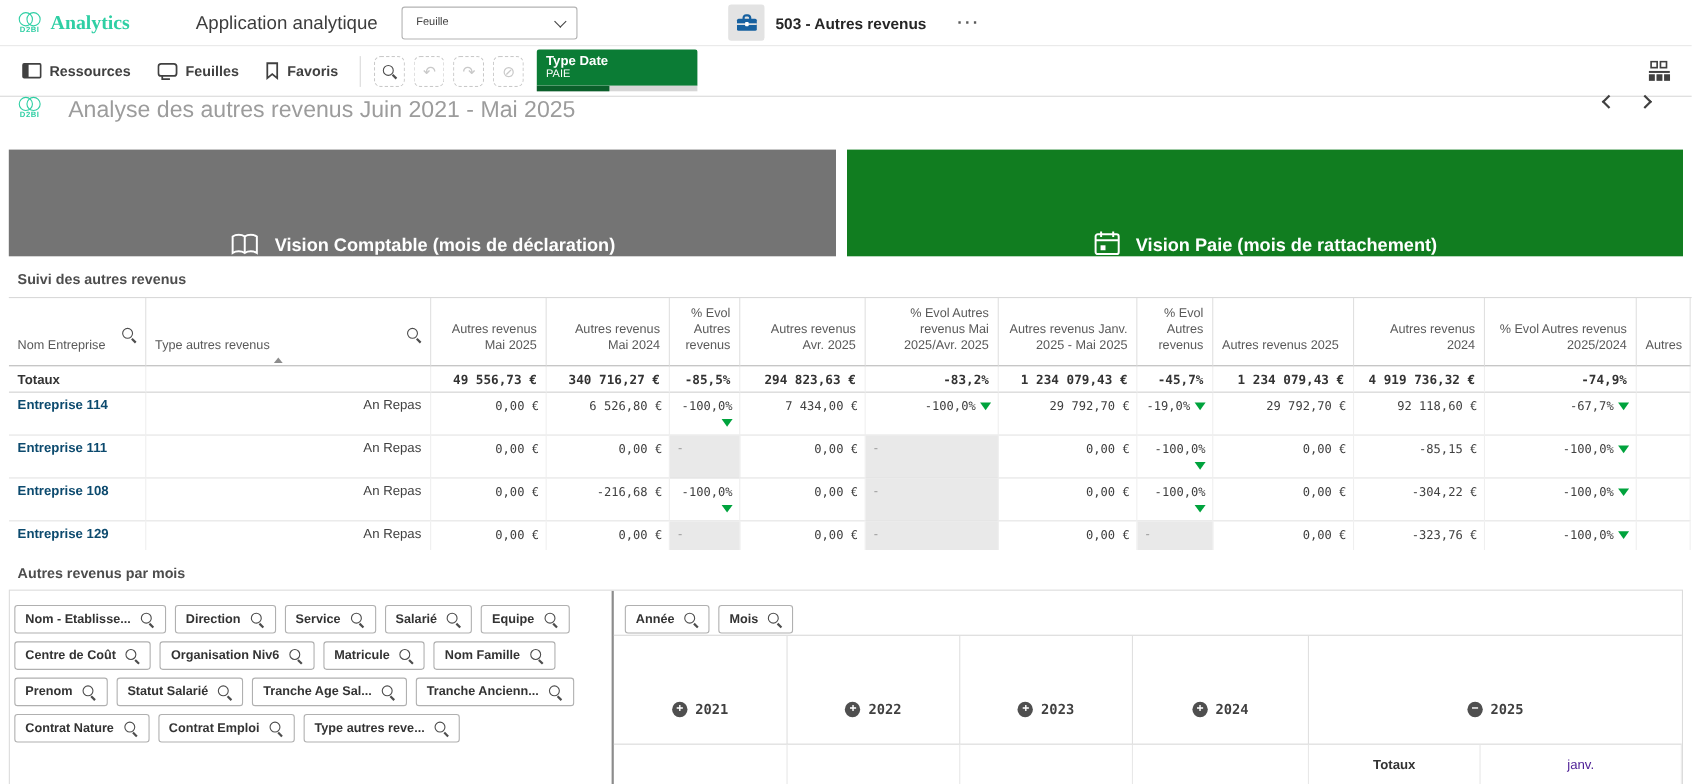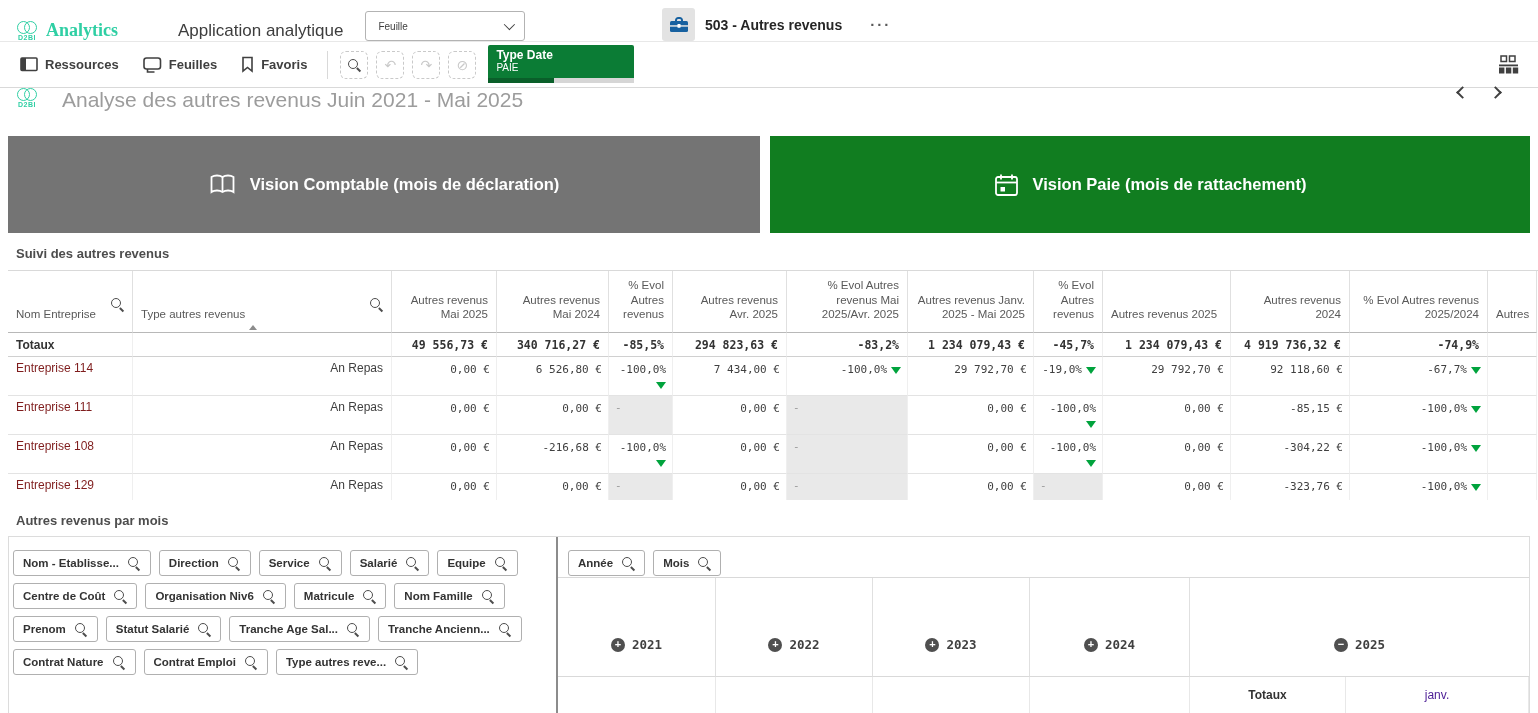--- a/index.html
+++ b/index.html
@@ -1,20 +1,20 @@
 <!DOCTYPE html>
 <html><head>
 <meta charset="utf-8">
 <style>
   * { box-sizing: border-box; margin: 0; padding: 0; }
   html,body { width:1538px; height:713px; overflow:hidden; background:#fff;
     font-family:"Liberation Sans", sans-serif; color:#404040; }
 
   
-  .topbar { height:42px; display:flex; align-items:flex-end; border-bottom:1px solid #e8e8e8; padding:0 14px; position:relative; }
+  .topbar { height:42px; display:flex; align-items:center; border-bottom:1px solid #e8e8e8; padding:0 14px; position:relative; }
   .brand { display:flex; align-items:center; gap:6px; }
   .logo-mark { display:flex; flex-direction:column; align-items:center; width:26px; }
   .swirl { width:20px; height:13px; position:relative; }
   .swirl::before, .swirl::after { content:""; position:absolute; width:11px; height:11px; border:1.6px solid #2fcfa4; border-radius:50%; top:0; left:0; }
   .swirl::after { left:7px; }
   .logo-d2bi { font-size:7px; font-weight:bold; color:#2fcfa4; letter-spacing:.5px; }
   .brand-name { font-family:"Liberation Serif", serif; font-weight:bold; font-size:18px; color:#2fcfa4; }
   .app-title { margin-left:60px; font-size:17px; color:#3d3d3d; }
   .sheet-select { margin-left:22px; width:160px; height:30px; border:1px solid #b3b3b3; border-radius:3px;
     display:flex; align-items:center; justify-content:space-between; padding:0 12px; font-size:10px; cursor:pointer; }
@@ -43,21 +43,21 @@
   
   .title-row { height:42px; display:flex; align-items:flex-start; padding:0 14px; }
   .sheet-title { margin-left:22px; font-size:21px; color:#9c9c9c; }
   .chev { width:9px; height:9px; border-right:2px solid #404040; border-bottom:2px solid #404040; display:inline-block; cursor:pointer; }
   .chev.left { transform:rotate(135deg); }
   .chev.right { transform:rotate(-45deg); }
   .nav-chevrons { display:flex; gap:24px; margin-right:24px; align-items:center; }
 
   
   .btn-row { display:flex; gap:10px; margin:6px 8px 0; }
-  .vbtn { height:97px; display:flex; align-items:center; justify-content:center; gap:14px; color:#fff;
+  .vbtn { height:97px; display:flex; align-items:flex-end; justify-content:center; gap:14px; color:#fff;
     font-size:16.5px; font-weight:bold; cursor:pointer; }
   .vbtn.gray { width:752px; background:#747474; }
   .vbtn.green { width:760px; background:#117d20; }
 
   
   .section-label { margin:13px 0 0 16px; font-size:13px; font-weight:bold; color:#4d4d4d; height:18px; }
 
   
   .qtable { margin:6px 0 0 8px; width:1530px; height:230px; overflow:hidden; display:grid; border-top:1px solid #d9d9d9;
     grid-template-columns:125px 259px 105px 112px 64px 114px 121px 126px 69px 128px 119px 138px 49px;
@@ -67,21 +67,21 @@
     border-right:1px solid #e0e0e0; border-bottom:1px solid #b8b8b8; cursor:pointer; }
   .th.c1 { justify-content:flex-start; text-align:left; padding-right:24px; }
   .th .mag { position:absolute; top:26px; right:8px; }
   .sort-asc { position:absolute; bottom:2px; left:116px; width:0; height:0;
     border-left:4px solid transparent; border-right:4px solid transparent; border-bottom:5px solid #8c8c8c; }
   .tot, .td { padding:4px 8px; border-right:1px solid #efefef; border-bottom:1px solid #e3e3e3; overflow:hidden; }
   .tot { border-bottom:1px solid #d0d0d0; font-weight:bold; font-size:11.5px; display:flex; align-items:center; }
   .tot.num { justify-content:flex-end; font-family:"DejaVu Sans Mono", monospace; color:#333; }
   .tot.label { font-size:12px; color:#333; }
   .td { font-size:12px; text-align:left; }
-  .td.name { color:#7f1d1d; cursor:pointer; }
+  .td.name { color:#0c4a6e; cursor:pointer;font-weight:bold; }
   .td.type { text-align:right; cursor:pointer; }
   .td.num { text-align:right; font-family:"DejaVu Sans Mono", monospace; font-size:11px; color:#404040; padding:5px 6px 4px 4px; line-height:15px; }
   .td.dash { background:#e9e9e9; color:#999; font-family:"DejaVu Sans Mono", monospace; font-size:11px; padding:5px 6px; }
   .tri { display:inline-block; width:0; height:0; border-left:5px solid transparent; border-right:5px solid transparent;
     border-top:7px solid #00a33d; margin-left:4px; vertical-align:middle; }
 
   
   .mag { position:relative; display:inline-block; width:14px; height:14px; flex:none; cursor:pointer; }
   .mag::before { content:""; position:absolute; left:1px; top:1px; width:8px; height:8px; border:1.5px solid #4d4d4d; border-radius:50%; }
   .mag::after { content:""; position:absolute; left:9.5px; top:9.5px; width:4.5px; height:1.6px; background:#4d4d4d;

